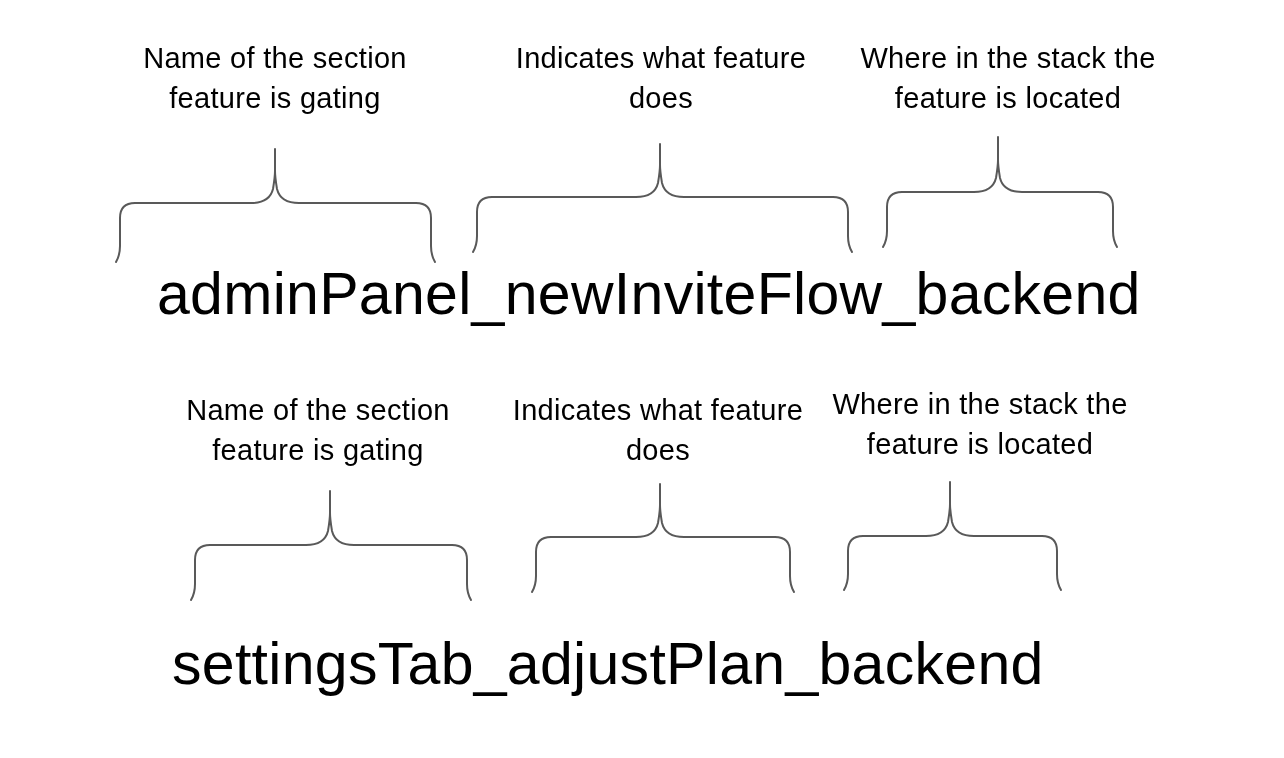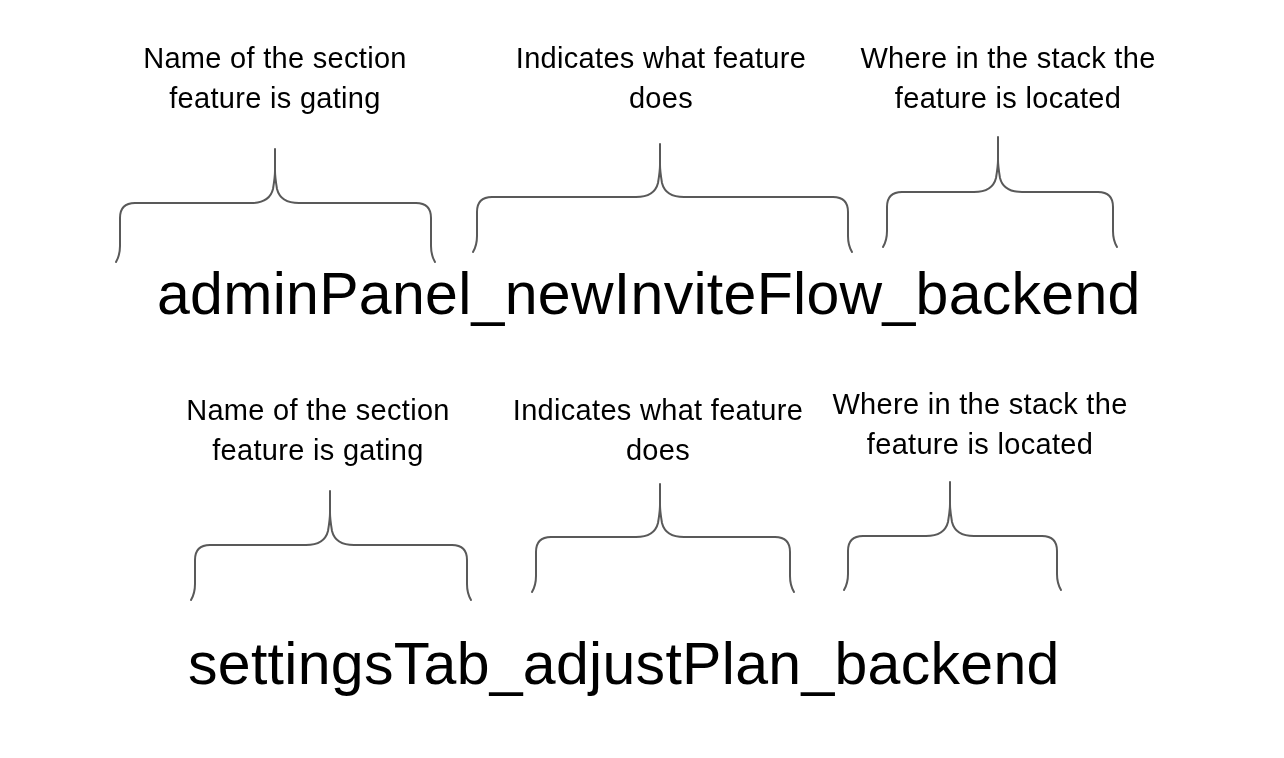--- a/index.html
+++ b/index.html
@@ -78,15 +78,15 @@
   </div>
   <div class="seg-label" style="left:658px; top:390px;">
     <div>Indicates what feature</div>
     <div>does</div>
   </div>
   <div class="seg-label" style="left:980px; top:384px;">
     <div>Where in the stack the</div>
     <div>feature is located</div>
   </div>
 
-  <div class="flag-name" style="left:188px; top:635px;">settingsTab_adjustPlan_backend</div>
+  <div class="flag-name" style="left:172px; top:635px;">settingsTab_adjustPlan_backend</div>
 
 </div>
 
 </body></html>

